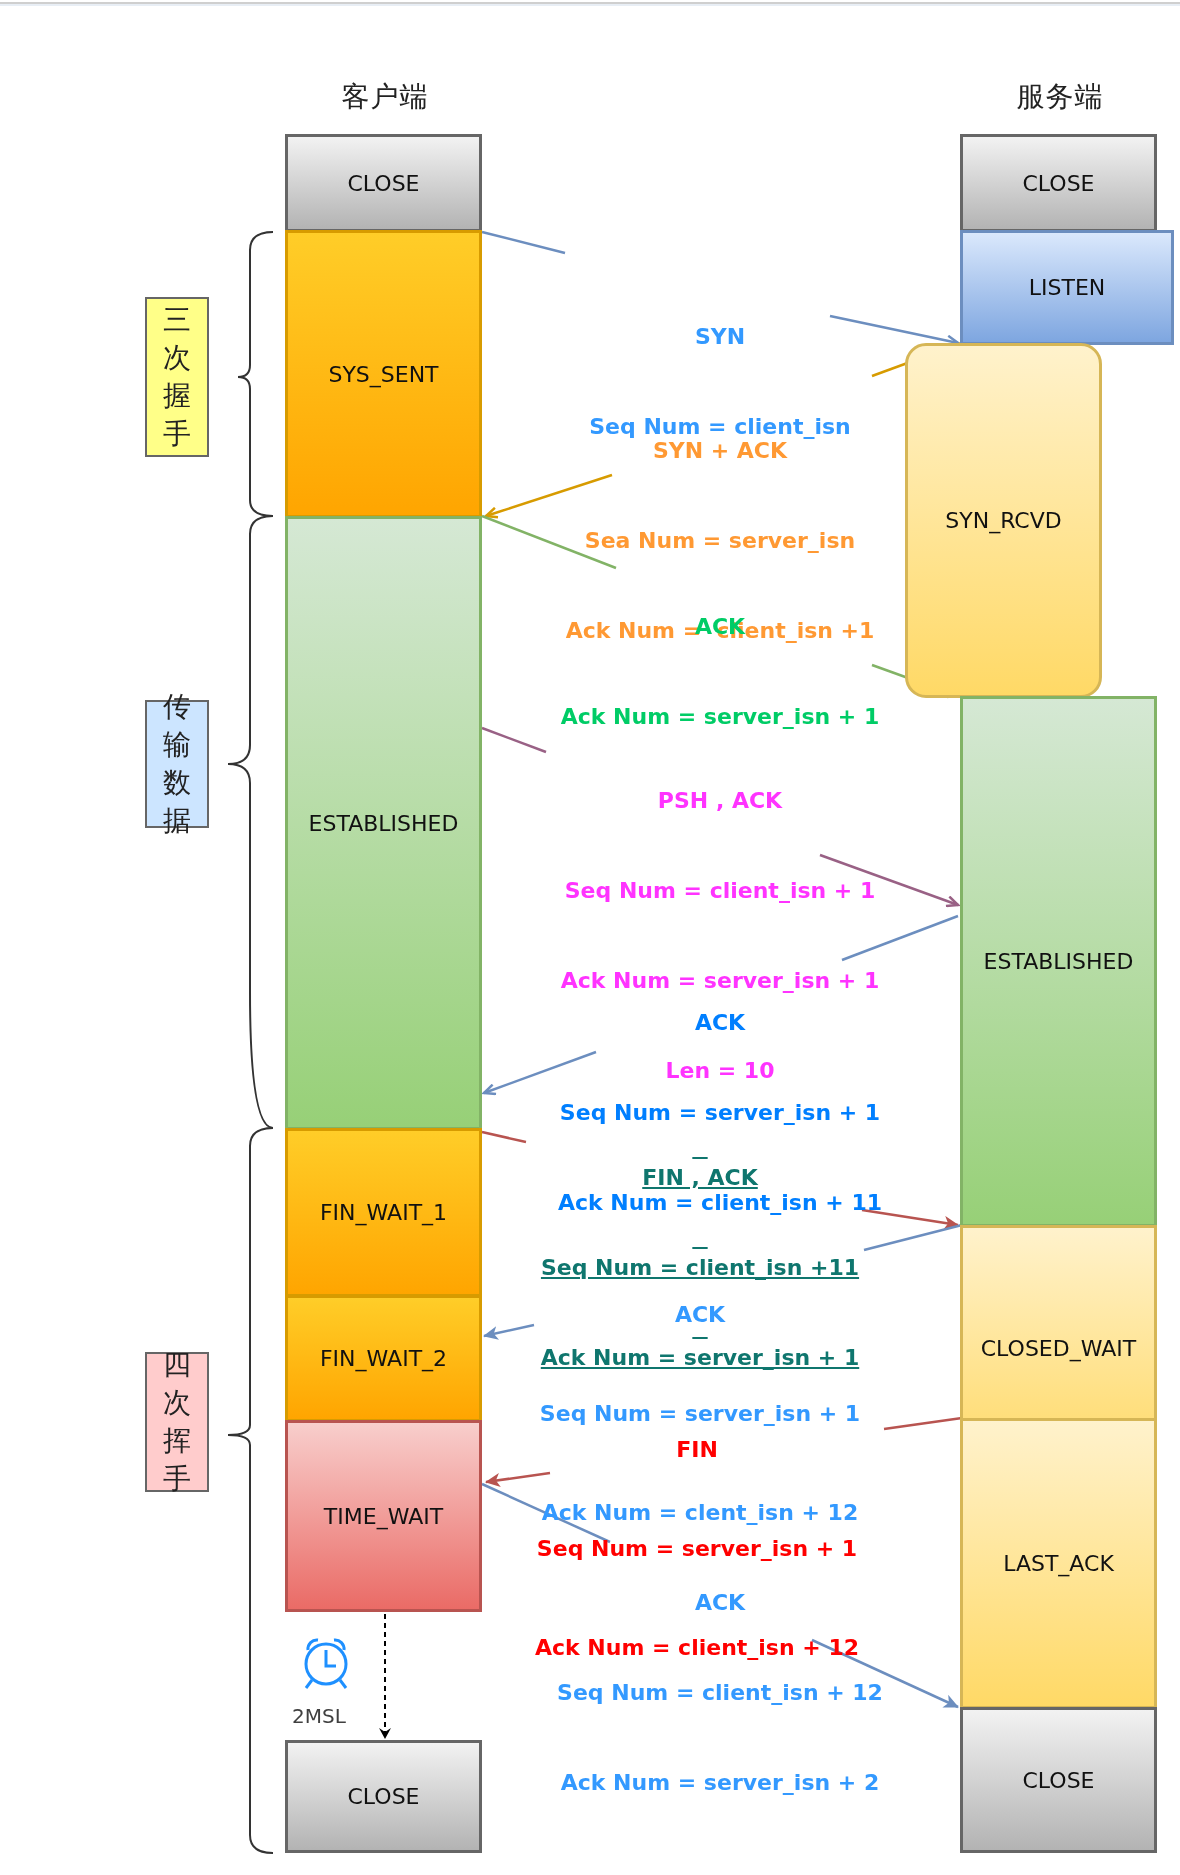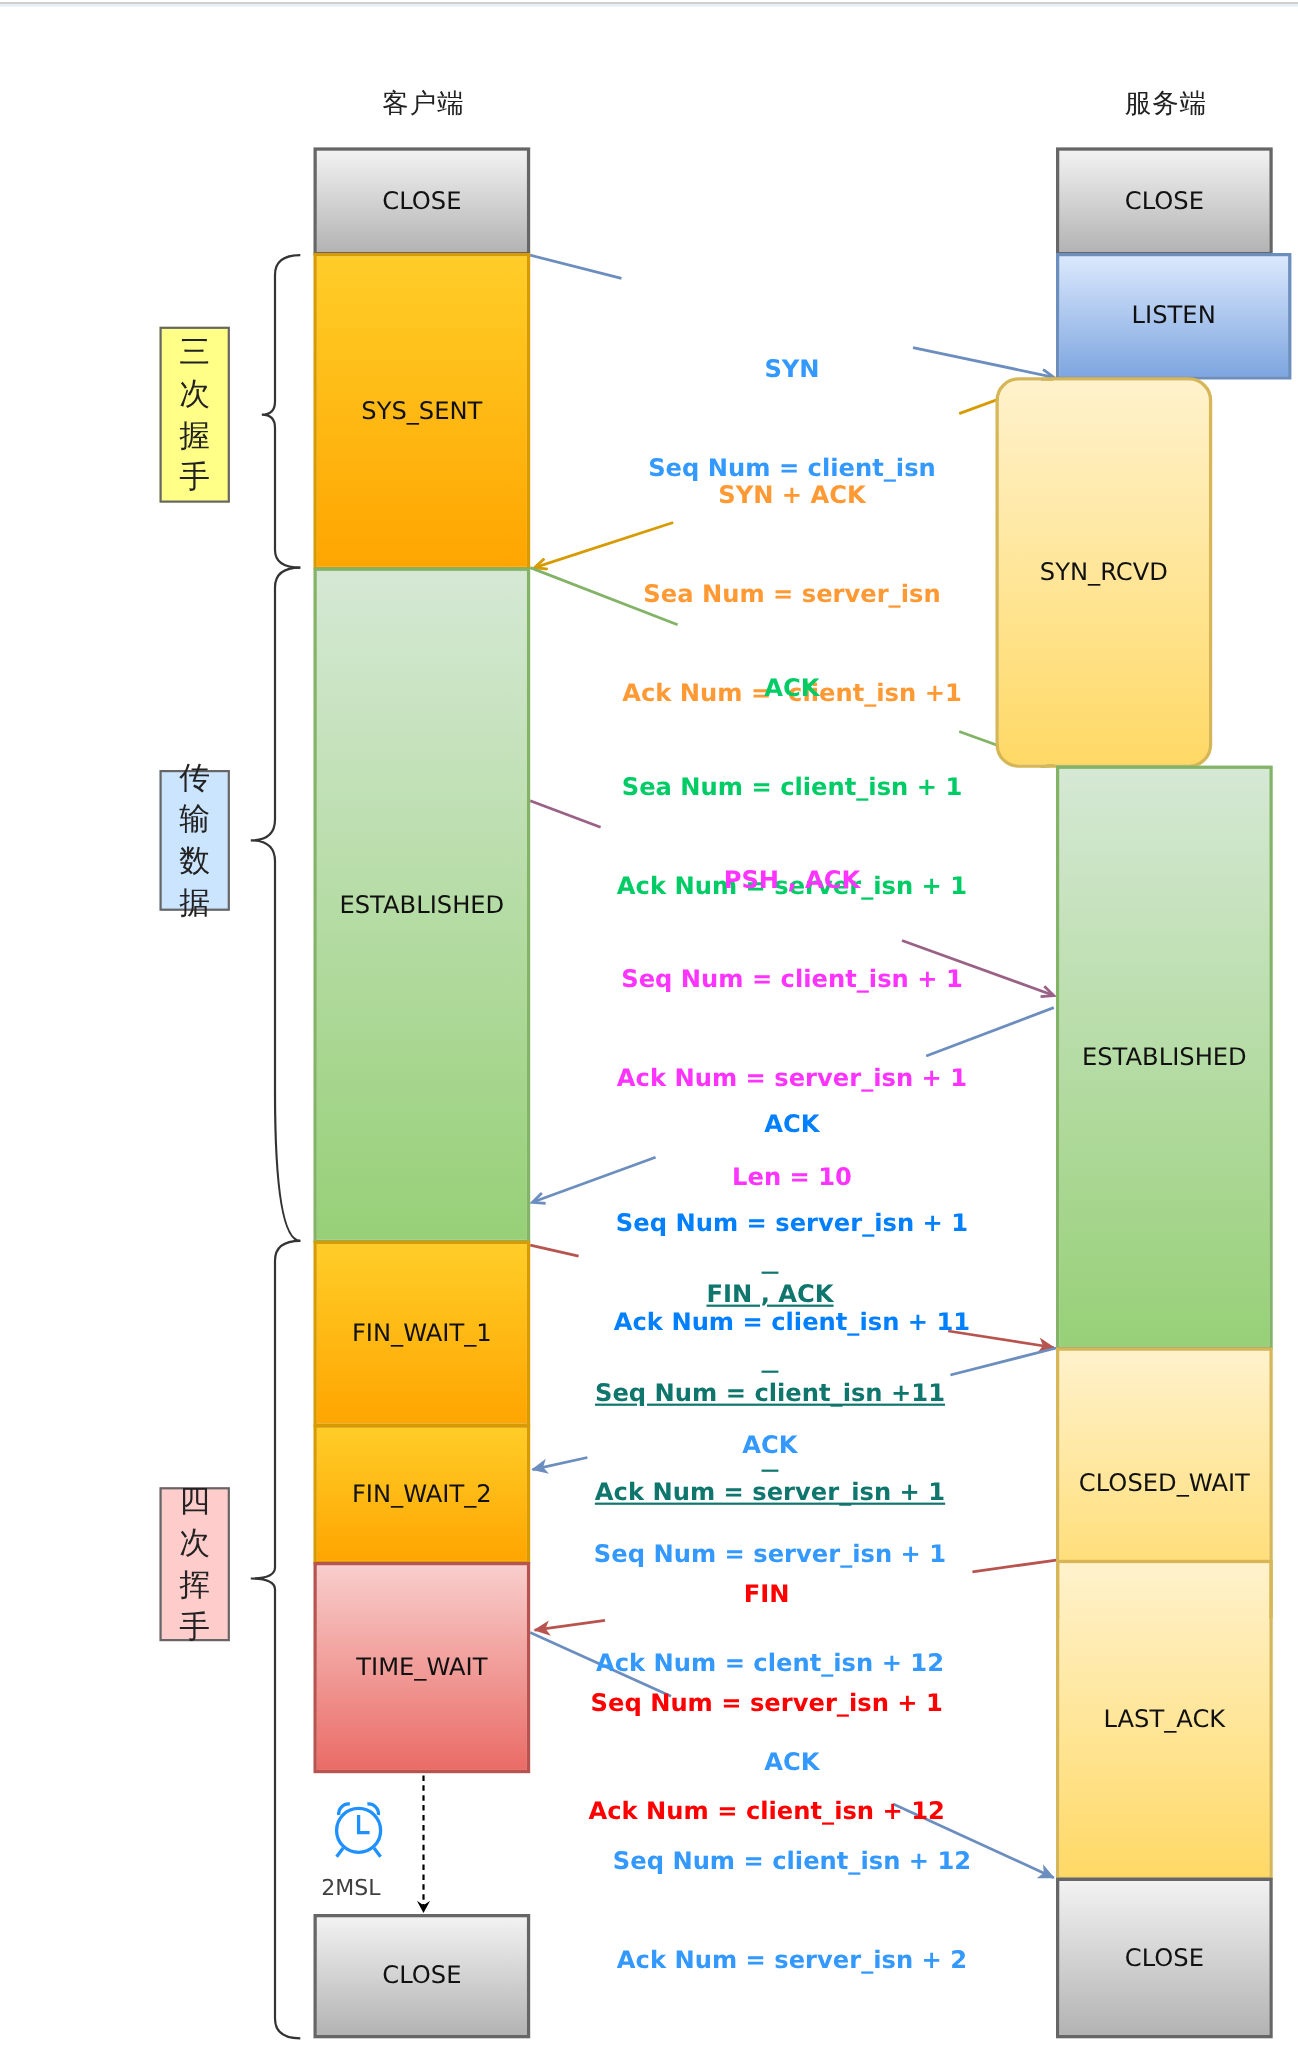--- a/index.html
+++ b/index.html
@@ -1,20 +1,20 @@
 <!DOCTYPE html>
 <html><head>
 <meta charset="utf-8">
 <style>
   html, body { margin: 0; padding: 0; background: #ffffff; }
   body { width: 1180px; height: 1875px; position: relative; overflow: hidden;
          font-family: "DejaVu Sans", sans-serif; }
   .topbar { position: absolute; left: 0; top: 0; width: 1180px; height: 6px;
             background: linear-gradient(#ffffff 0 2px, #cfcfcf 2px 4px, #e8eef5 4px 6px); }
-  .col-title { position: absolute; font-size: 24px; color: #222; text-align: center;
+  .col-title { position: absolute; font-size: 28px; color: #222; text-align: center;
                width: 196px; top: 78px; letter-spacing: 1px; }
   .state { position: absolute; box-sizing: border-box; display: flex; align-items: center;
            justify-content: center; font-family: "DejaVu Sans", sans-serif; font-size: 22px;
            color: #111; border: 3px solid; }
   .st-gray   { background: linear-gradient(#f2f2f2, #b3b3b3); border-color: #666; }
   .st-orange { background: linear-gradient(#ffcd28, #ffa500); border-color: #d79b00; }
   .st-green  { background: linear-gradient(#d5e8d4, #97d077); border-color: #82b366; }
   .st-blue   { background: linear-gradient(#dae8fc, #7ea6e0); border-color: #6c8ebf; }
   .st-yellow { background: linear-gradient(#fff2cc, #ffd966); border-color: #d6b656; }
   .st-red    { background: linear-gradient(#f8cecc, #ea6b66); border-color: #b85450; }
@@ -147,21 +147,20 @@
   <span>SYN</span>
   <span>Seq Num = client_isn</span>
 </div>
 <div class="msg" style="left:500px; width:440px; top:376px; color:#ff9933;">
   <span>SYN + ACK</span>
   <span>Sea Num = server_isn</span>
   <span>Ack Num =  client_isn +1</span>
 </div>
 <div class="msg" style="left:500px; width:440px; top:552px; color:#00cc66;">
   <span>ACK</span>
-  <span>Sea Num = client_isn + 1</span>
   <span>Ack Num = server_isn + 1</span>
 </div>
 <div class="msg" style="left:500px; width:440px; top:726px; color:#ff33ff;">
   <span>PSH , ACK</span>
   <span>Seq Num = client_isn + 1</span>
   <span>Ack Num = server_isn + 1</span>
   <span>Len = 10</span>
 </div>
 <div class="msg" style="left:500px; width:440px; top:948px; color:#007fff;">
   <span>ACK</span>

